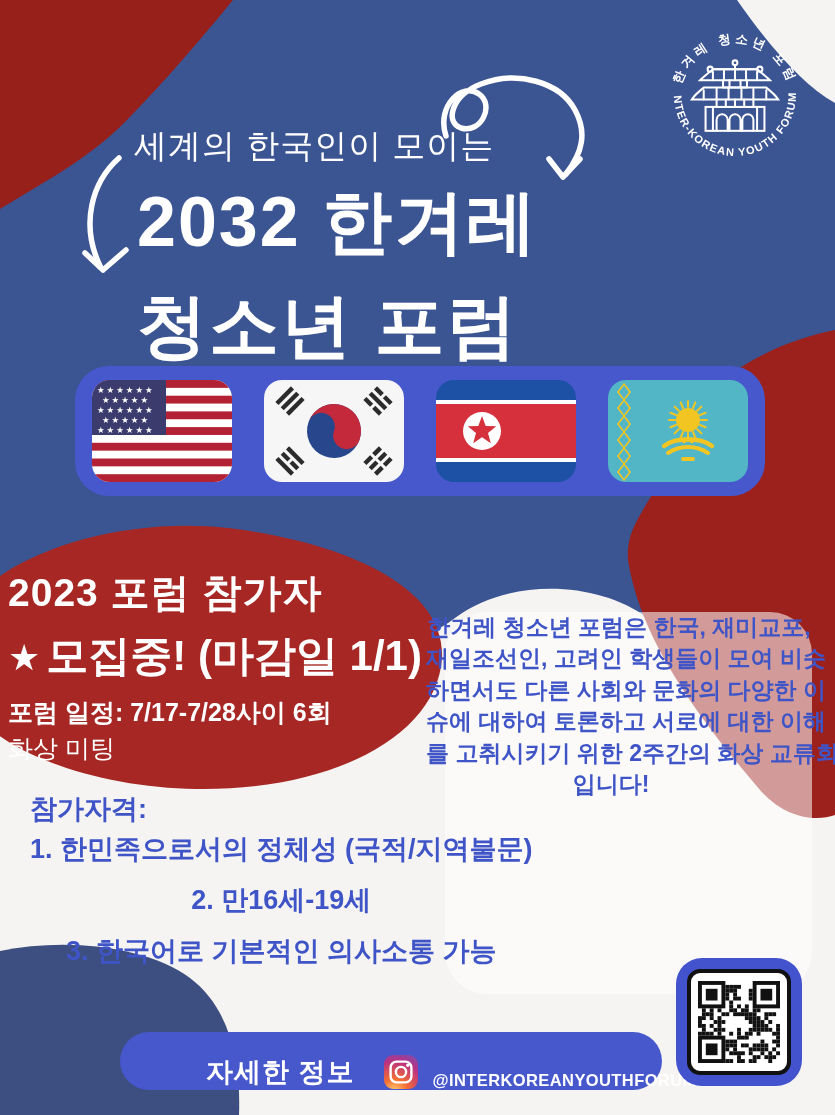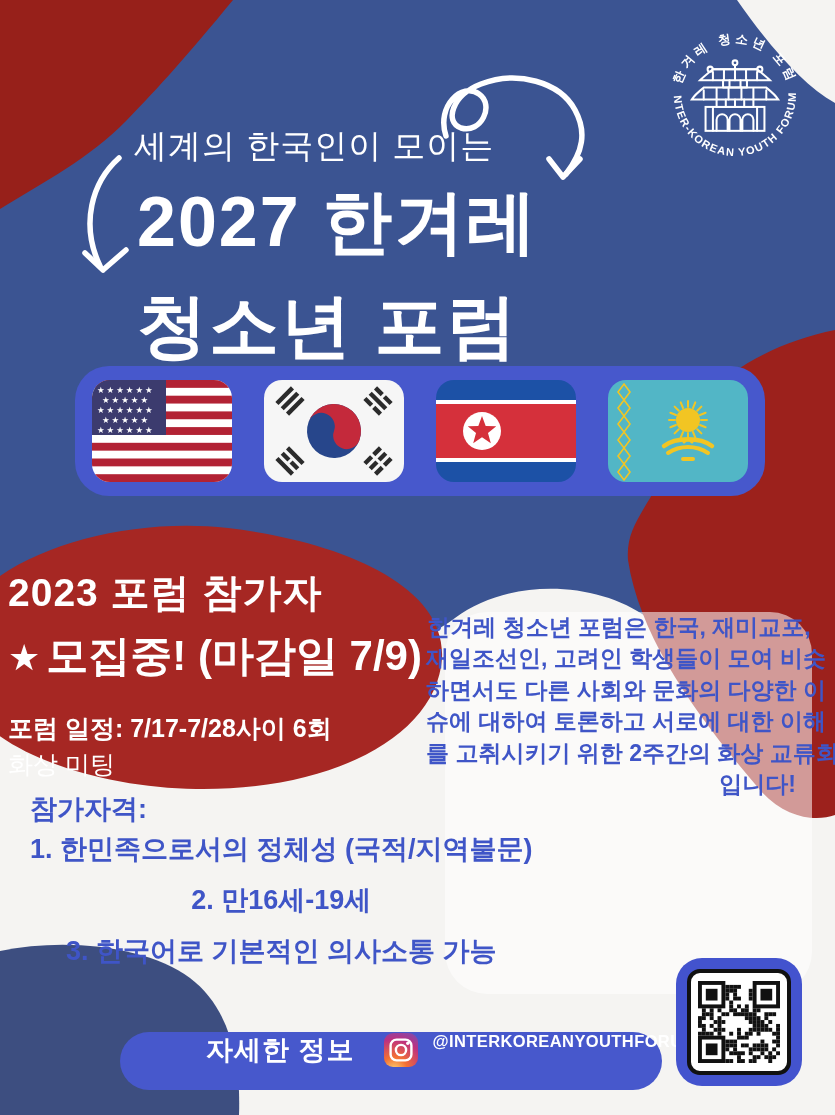--- a/index.html
+++ b/index.html
@@ -33,46 +33,46 @@
   .flag { width:140px; height:102px; border-radius:18px; overflow:hidden; display:block; }
 
   
   .recruit {
     position:absolute; left:8px; top:566px; width:432px; z-index:4;
     color:#fff; 
   }
   .recruit .r1 { font-size:39px; font-weight:800; letter-spacing:1px; }
   .recruit .r2 { font-size:42px; font-weight:800; margin-top:8px; white-space:nowrap; }
   .recruit .r2 .star { font-size:36px; margin-right:6px; }
-  .recruit .r3 { font-size:25px; font-weight:800; margin-top:28px; }
+  .recruit .r3 { font-size:25px; font-weight:800; margin-top:12px; }
   .recruit .r4 { font-size:25px; font-weight:400; margin-top:3px; }
 
   
   .about {
     position:absolute; left:426px; top:612px; width:386px; z-index:4;
     color:var(--text-blue,#3F55C7); font-size:23px; font-weight:800;
     line-height:31.4px; text-align:center;
   }
   .about .ln { white-space:nowrap; }
-  .about .ln.right { text-align:right; padding-right:16px; }
+  .about .ln.right { text-align:center; padding-right:16px; }
 
   
   .elig {
     position:absolute; left:30px; top:793px; z-index:4;
     color:var(--text-blue,#3F55C7); font-weight:800;
   }
   .elig .hd { font-size:27px; line-height:32px; }
   .elig .it { font-size:27px; margin-top:6px;text-align:center; }
   .elig .it + .it { margin-top:15px; }
 
   
   .pill {
     position:absolute; left:120px; top:1032px; width:542px; height:58px; z-index:5;
     background:var(--flagbar,#4758CC); border-radius:30px;
-    display:flex; align-items:flex-start; cursor:pointer;
+    display:flex; align-items:flex-end; cursor:pointer;
   }
   .pill .lbl { margin-left:86px; color:#fff; font-size:27px; font-weight:800; letter-spacing:1px; white-space:nowrap; }
   .pill .ig { width:36px; height:36px; margin-left:28px; flex:0 0 auto; }
   .pill .handle { margin-left:14px; color:#fff; font-size:16.5px; font-weight:800; letter-spacing:0.4px; white-space:nowrap; }
 
   
   .qr-wrap {
     position:absolute; left:676px; top:958px; width:126px; height:128px; z-index:5;
     background:var(--qr-blue,#4353CE); border-radius:26px;
     display:flex; align-items:center; justify-content:center; cursor:pointer;
@@ -106,21 +106,21 @@
     <g stroke="#fff" stroke-width="5.5" fill="none" stroke-linecap="round" stroke-linejoin="round">
       <path d="M119,158 C92,182 80,224 100,266"></path>
       <path d="M103,270 L85,253 M103,270 L126,250"></path>
       <path d="M446,136 C436,106 462,82 479,94 C495,105 481,134 461,128 C444,122 452,95 481,84 C517,70 560,82 575,110 C587,132 583,152 566,174"></path>
       <path d="M563,177 L549,159 M563,177 L580,159"></path>
     </g>
   </svg>
 
   <div class="eyebrow">세계의 한국인이 모이는</div>
   <div class="title">
-    <div class="t1">2027 한겨레</div>
+    <div class="t1">2032 한겨레</div>
     <div class="t2">청소년 포럼</div>
   </div>
 
   <svg class="logo" viewBox="0 0 158 158">
     <defs>
       <path id="arcTop" d="M 23,79 A 56,56 0 0 1 135,79"></path>
       <path id="arcBottom" d="M 18,75 A 61,61 0 0 0 140,75"></path>
     </defs>
     <text font-size="12.5" font-weight="700" letter-spacing="4">
       <textPath href="#arcTop" startOffset="50%" text-anchor="middle">한겨레 청소년 포럼</textPath>
@@ -226,21 +226,21 @@
         <path d="M56,66 C68,57 92,57 104,66" stroke-width="4.5"></path>
         <path d="M60,73 C72,65 88,65 100,73" stroke-width="4"></path>
         <path d="M76,62 Q80,58 84,62" stroke-width="3"></path>
         <path d="M75,79 H85" stroke-width="4"></path>
       </g>
     </svg>
   </div>
 
   <div class="recruit">
     <div class="r1">2023 포럼 참가자</div>
-    <div class="r2"><span class="star">★</span><span>모집중! (마감일 7/9)</span></div>
+    <div class="r2"><span class="star">★</span><span>모집중! (마감일 1/1)</span></div>
     <div class="r3">포럼 일정: 7/17-7/28사이 6회</div>
     <div class="r4">화상 미팅</div>
   </div>
 
   <div class="about">
     <div class="ln">한겨레 청소년 포럼은 한국, 재미교포,</div>
     <div class="ln">재일조선인, 고려인 학생들이 모여 비슷</div>
     <div class="ln">하면서도 다른 사회와 문화의 다양한 이</div>
     <div class="ln">슈에 대하여 토론하고 서로에 대한 이해</div>
     <div class="ln">를 고취시키기 위한 2주간의 화상 교류회</div>

